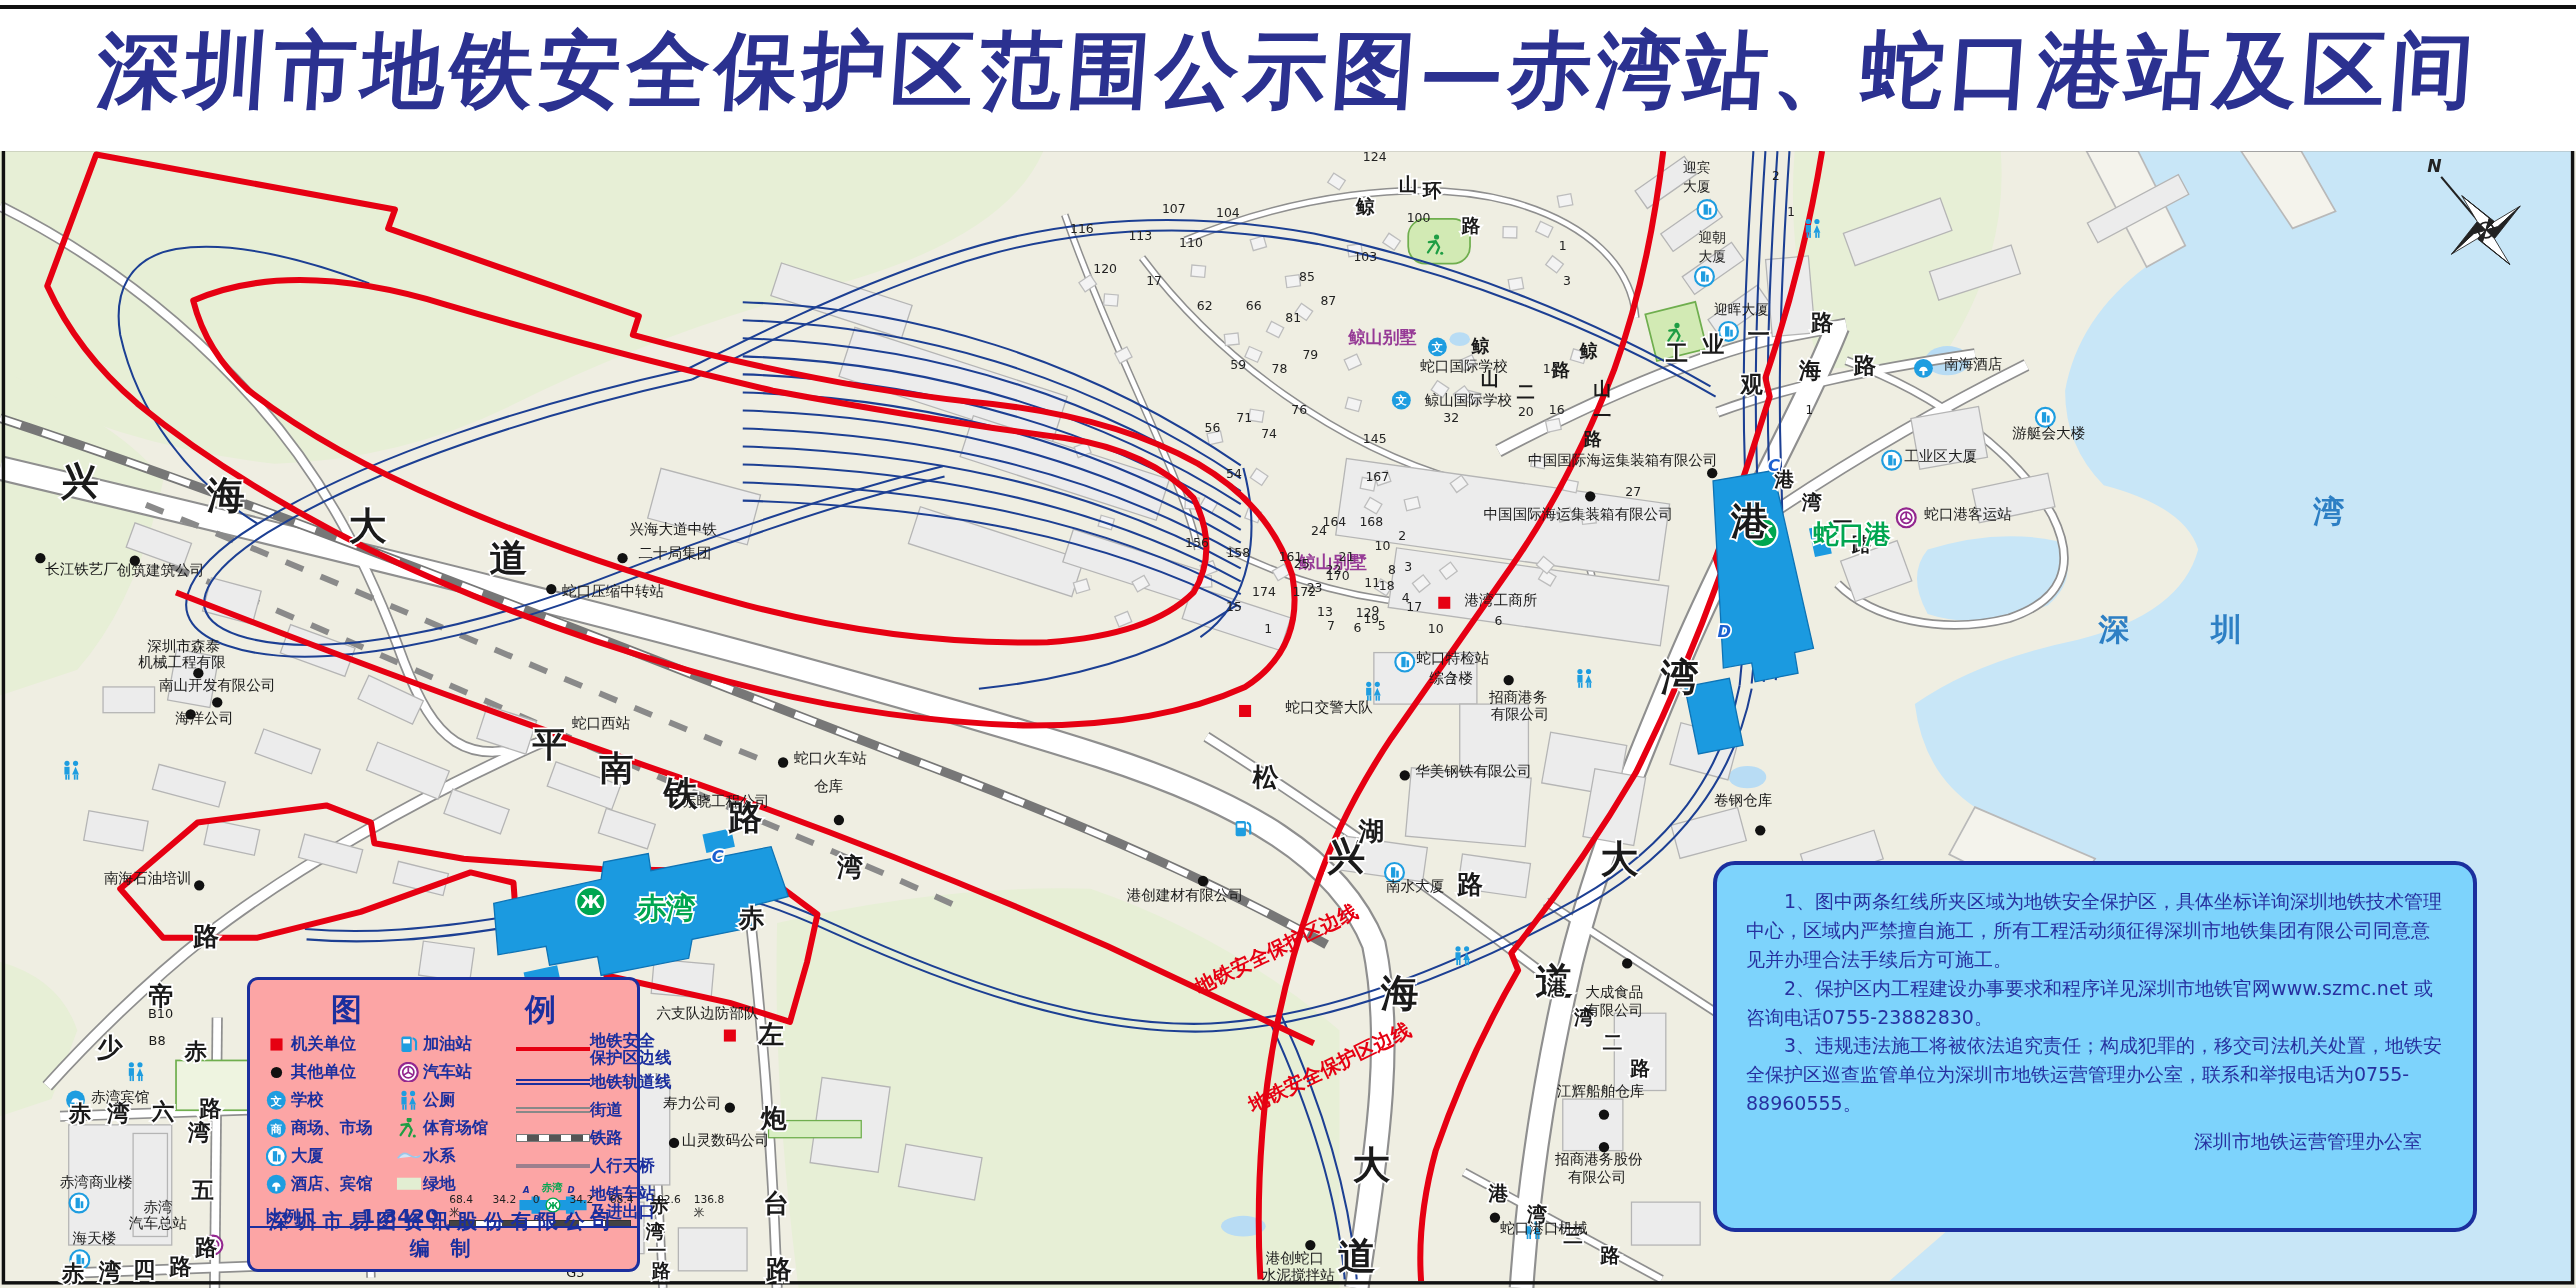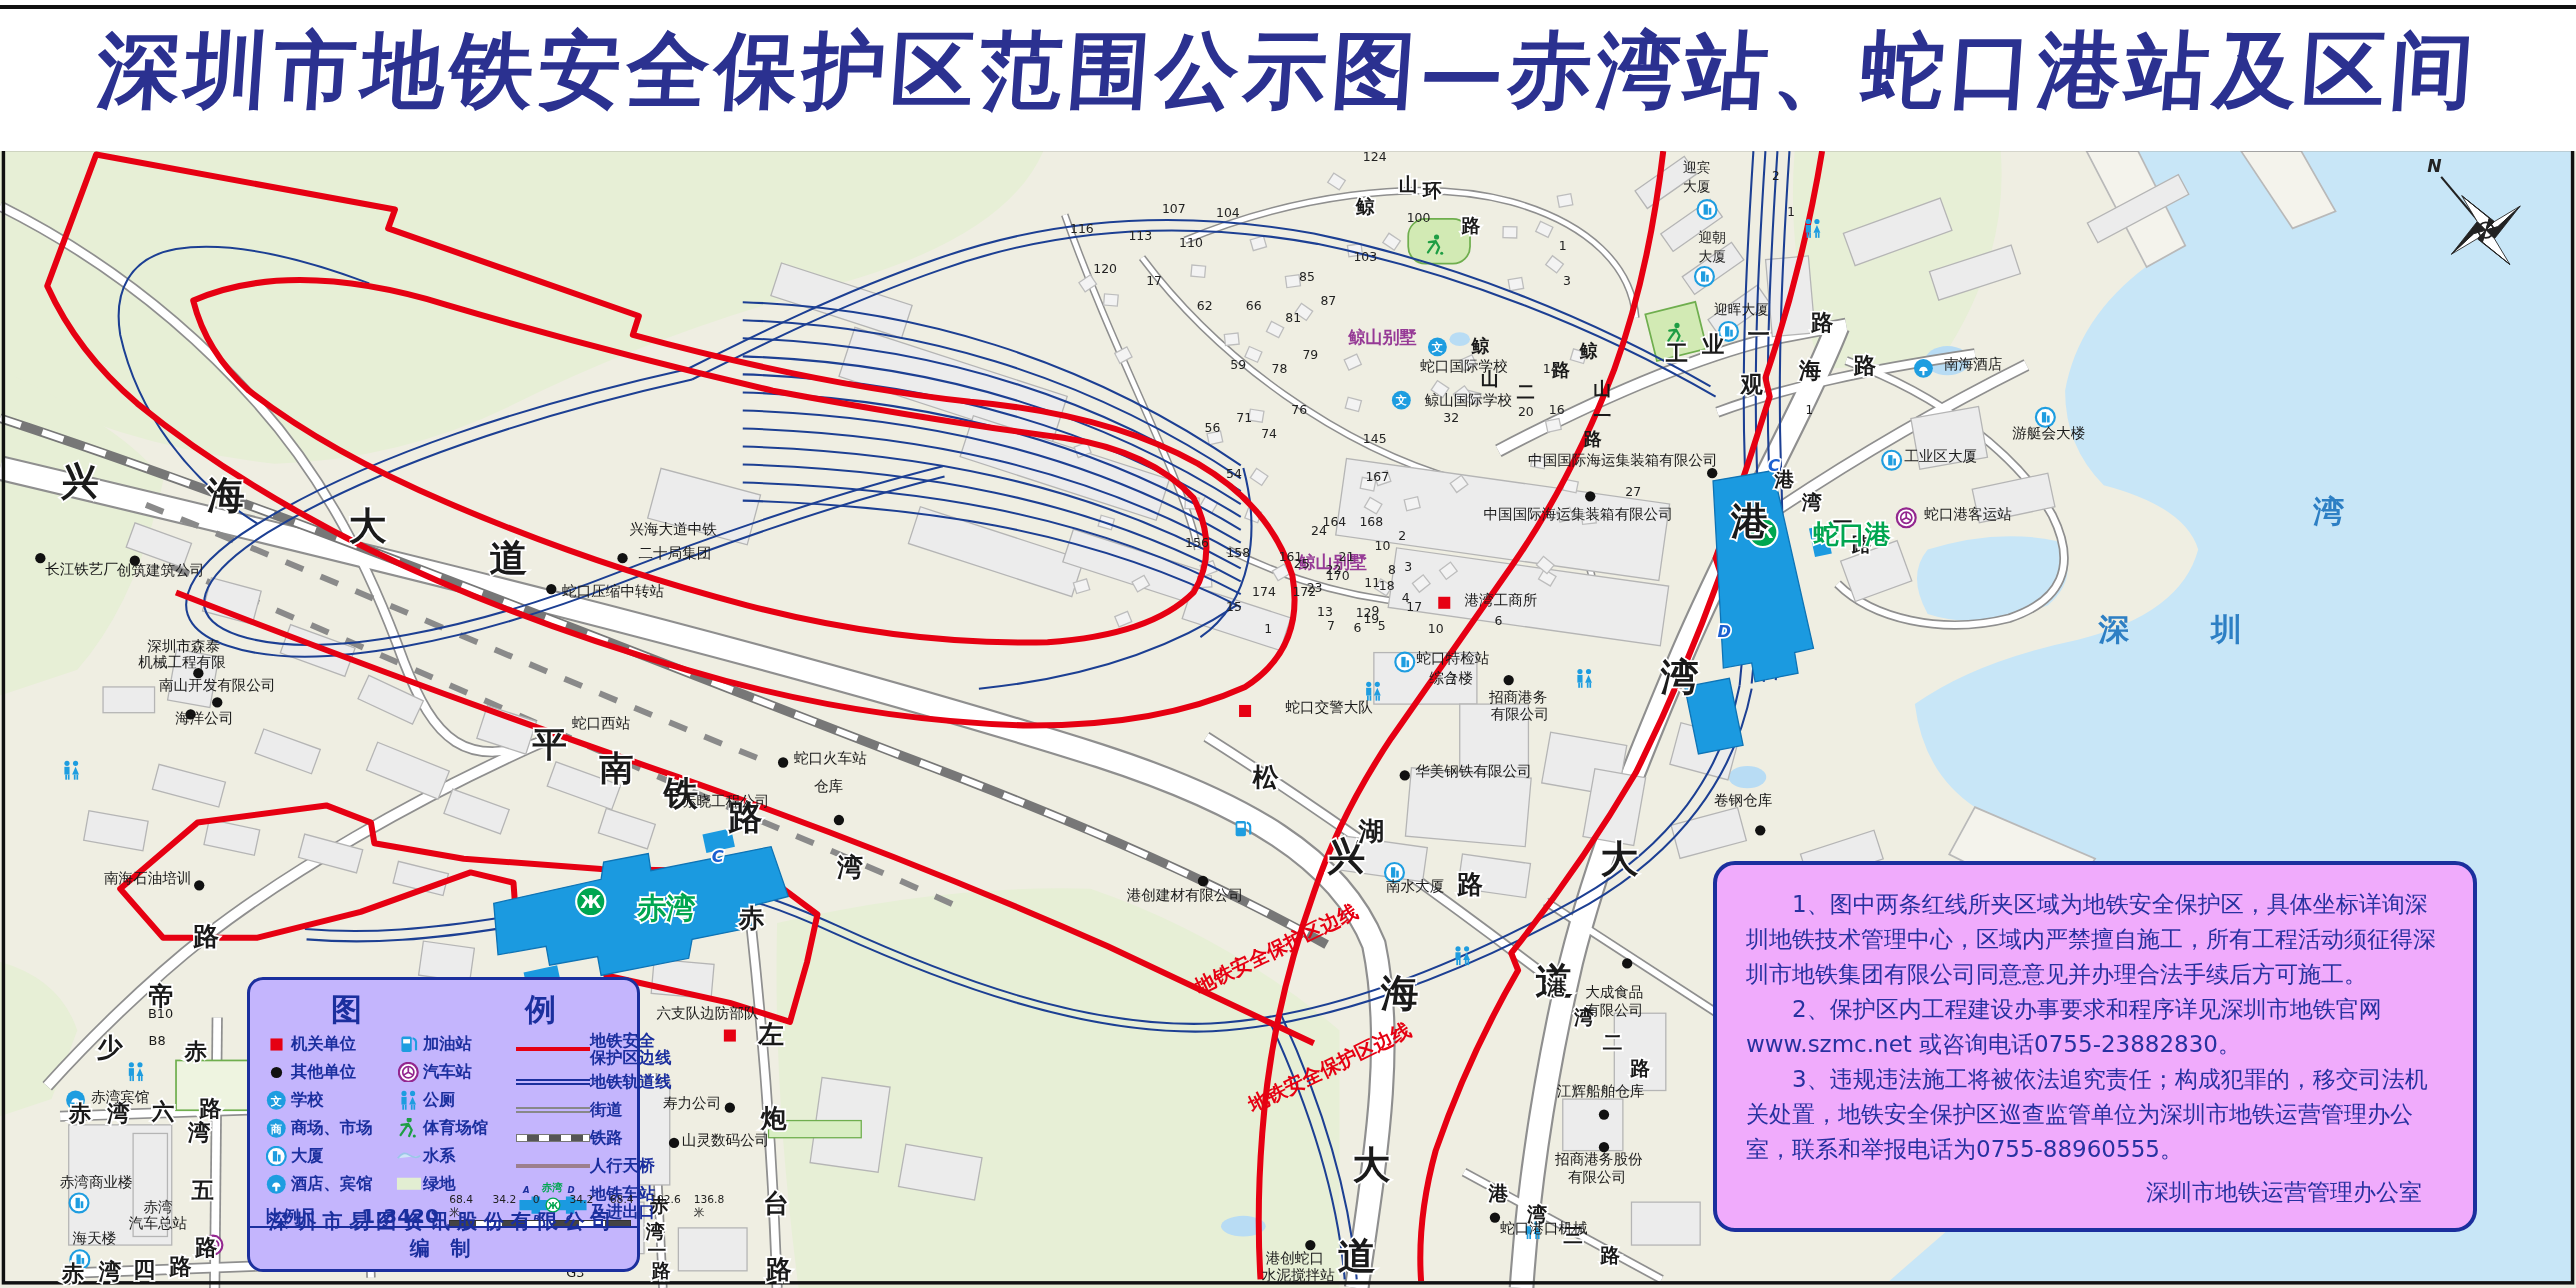--- a/index.html
+++ b/index.html
@@ -6,44 +6,44 @@
   .stage{position:relative;width:2576px;height:1288px;overflow:hidden;background:#fff;
          font-family:"DejaVu Sans","Liberation Sans",sans-serif;}
   .map-svg{position:absolute;left:0;top:0;}
   
   .title-band{position:absolute;left:0;top:0;width:2576px;height:151px;background:#fff;}
   .title-topline{position:absolute;left:0;top:5.2px;width:2576px;height:4.3px;background:#111;}
   .title-text{position:absolute;left:0;top:15.5px;width:2576px;text-align:center;
       font-family:"DejaVu Serif","Liberation Serif",serif;font-weight:bold;
       font-size:83px;color:#2b3190;letter-spacing:5.2px;transform:skewX(-4deg);}
   
-  .legend-box{position:absolute;left:247px;top:977px;width:393px;height:295px;background:#c4b5fd;
-      border:3.4px solid #1b2f9e;border-radius:16px;box-sizing:border-box;color:#1b2f9e;}
+  .legend-box{position:absolute;left:247px;top:977px;width:393px;height:295px;background:#fca5a5;
+      border:3.4px solid #1b2f9e;border-radius:11px;box-sizing:border-box;color:#1b2f9e;}
   .legend-title{position:absolute;top:8.6px;left:0;width:100%;text-align:center;font-size:31px;font-weight:bold;letter-spacing:76px;text-indent:76px;}
   .lg-col{position:absolute;top:50px;}
   .lg-item{display:flex;align-items:center;height:28px;font-size:16.3px;font-weight:bold;white-space:nowrap;}
   .lg-ic{width:29px;display:flex;justify-content:center;align-items:center;flex:none;}
   .lg-samp{width:74px;flex:none;display:flex;flex-direction:column;justify-content:center;gap:2.6px;}
   .lg-2l{line-height:1.05;}
   .ln{height:0;border-top:4.3px solid #e60012;}
   .ln2{height:2.1px;background:#1b2f9e;}
   .lns{height:1.3px;background:#888;}
   .rail{height:6px;background:#777;background-image:repeating-linear-gradient(90deg,#fff 0 10.3px,#555 10.3px 22px);border:0.9px solid #777;}
   .bridge{height:4.3px;background:#9c7f8d;}
   .scale-row{position:absolute;left:15.5px;top:213px;width:361px;font-size:17px;font-weight:bold;display:flex;align-items:flex-end;}
   .scale-ticks{font-size:10.7px;display:flex;gap:16px;color:#222;font-weight:normal;}
   .scale-bar{height:6px;border:0.9px solid #333;display:flex;width:180px;}
   .scale-bar i{flex:1;} .scale-bar i:nth-child(odd){background:#444;} .scale-bar i:nth-child(even){background:#fff;}
   .lg-credit{position:absolute;left:0;bottom:6.9px;width:100%;text-align:center;
      font-family:"DejaVu Serif","Liberation Serif",serif;font-size:20px;font-weight:bold;letter-spacing:6.9px;}
   .lg-sep{position:absolute;left:0;bottom:41px;width:100%;border-top:2.6px solid #1b2f9e;}
   
-  .notes-box{position:absolute;left:1713px;top:861px;width:764px;height:371px;background:#f0abfc;
+  .notes-box{position:absolute;left:1713px;top:861px;width:764px;height:371px;background:#7dd3fc;
      border:4.3px solid #1b2f9e;border-radius:22px;box-sizing:border-box;padding:22px 29px 15.5px 29px;
-     color:#2731a0;font-size:23px;line-height:1.52;font-weight:500;}
+     color:#2731a0;font-size:19px;line-height:1.52;font-weight:500;}
   .notes-box p{margin:0;text-indent:2em;}
   .sig{text-align:right;margin-top:8.6px;line-height:1.5;padding-right:22px;}
   .sig div{white-space:nowrap;}
 </style>
 </head>
 <body>
 
 <div class="stage">
 
 <svg class="map-svg" width="2576" height="1288" viewBox="0 0 3000 1500">

